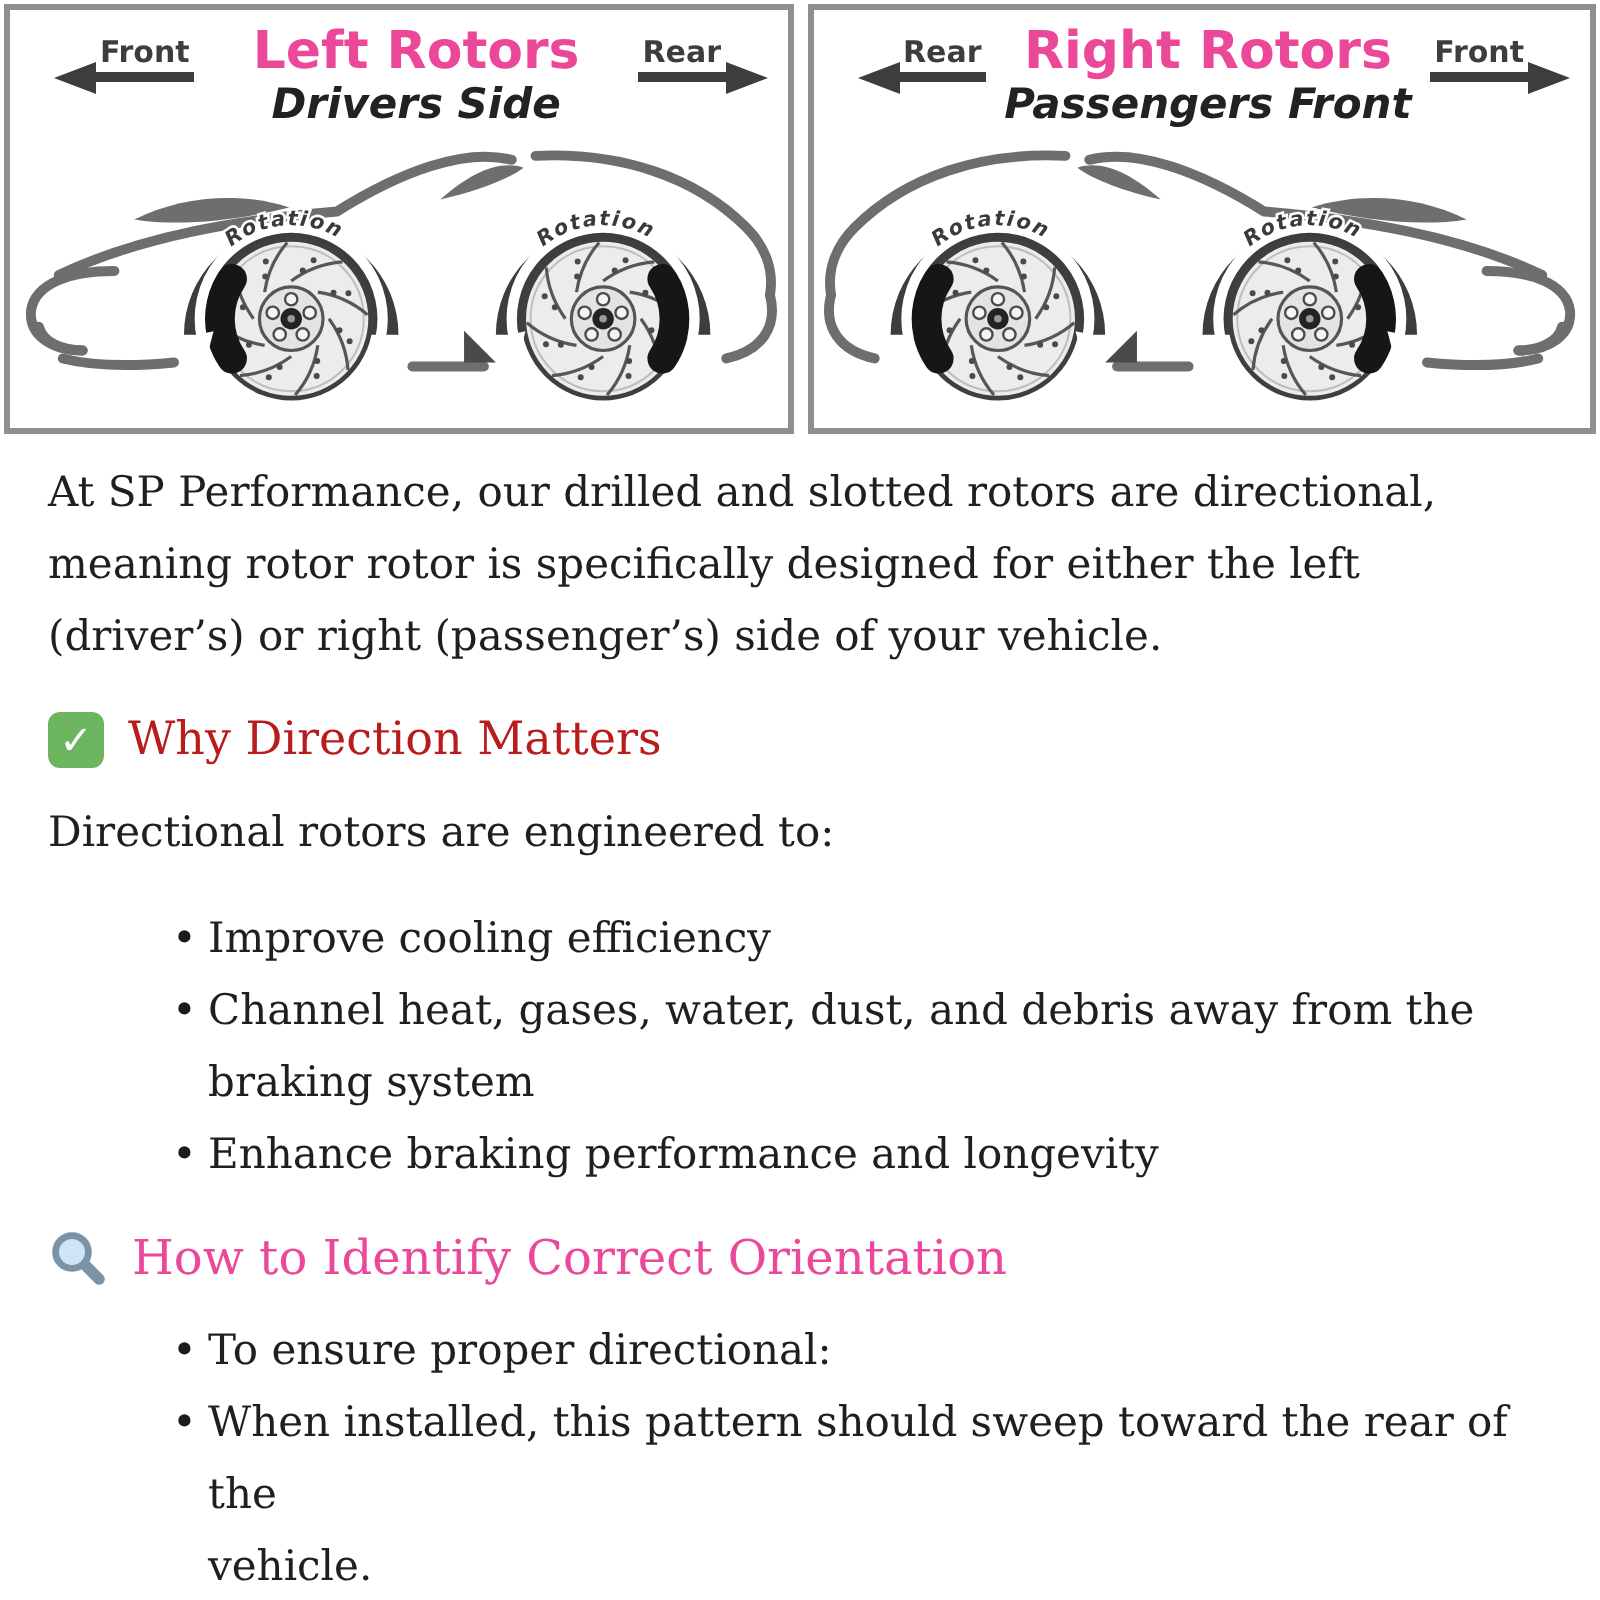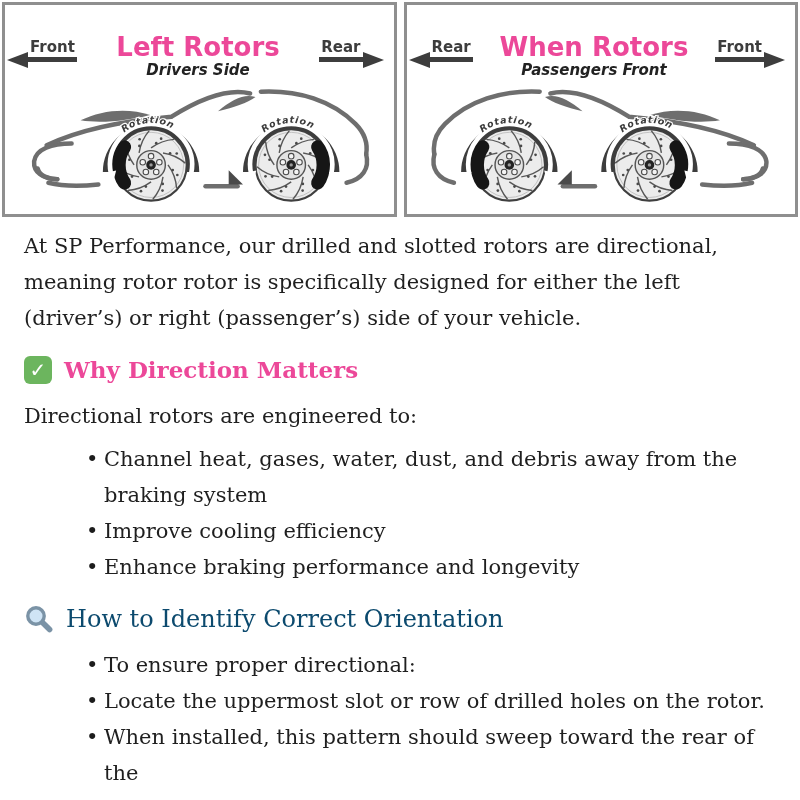--- a/index.html
+++ b/index.html
@@ -8,44 +8,44 @@
     font-family:"DejaVu Serif", serif;
     color:var(--text,#1f1f1f);
     -webkit-font-smoothing:antialiased;
   }
   
   .diagram{display:flex;gap:7px;padding:2px 2px 0 2px;}
   .panel{
     flex:1;border:3px solid #8f8f8f;background:#fff;height:209px;
     display:flex;flex-direction:column;overflow:hidden;
   }
-  .panel-head{display:flex;justify-content:space-between;align-items:flex-start;padding:7px 10px 0 2px;margin-top:21px;}
+  .panel-head{display:flex;justify-content:space-between;align-items:flex-start;padding:7px 10px 0 22px;}
   .titles{flex:1;text-align:center;margin-top:0;}
   .panel-title{
     font-family:"DejaVu Sans",sans-serif;font-weight:700;font-size:26px;line-height:28px;color:#ec4899;
   }
   .panel-subtitle{
-    font-family:"DejaVu Sans",sans-serif;font-weight:700;font-style:italic;font-size:15px;color:#222;margin-top:0px;
+    font-family:"DejaVu Sans",sans-serif;font-weight:700;font-style:italic;font-size:21px;color:#222;margin-top:0px;
   }
   .dir{display:flex;align-items:flex-end;margin-top:6px;}
   .dir-text{
     font-family:"DejaVu Sans",sans-serif;font-weight:700;font-size:15px;color:#3d3d3d;
     border-bottom:5px solid #3d3d3d;padding:0 2px 1px 2px;line-height:17px;
   }
   .ah{width:0;height:0;border-top:8px solid transparent;border-bottom:8px solid transparent;}
   .ah-left{border-right:21px solid #3d3d3d;margin-bottom:-6px;}
   .ah-right{border-left:21px solid #3d3d3d;margin-bottom:-6px;}
   .car-svg{display:block;width:100%;height:149px;margin-top:2px;}
   
   .content{padding:11px 24px 0 24px;font-size:21px;line-height:36px;}
   .intro{margin:0 0 9px 0;white-space:pre-line;}
   .h-row{display:flex;align-items:center;gap:12px;margin:16px 0 10px 0;}
-  .h2t{font-size:23px;font-weight:700;color:#ec4899;}
-  .h3t{font-size:24px;font-weight:400;color:#0c4a6e;}
-  .lead{margin:4px 0 7px 0;}
+  .h2t{font-size:23px;font-weight:400;color:#b91c1c;}
+  .h3t{font-size:24px;font-weight:400;color:#ec4899;}
+  .lead{margin:4px 0 17px 0;}
   ul.blist{list-style:none;margin:0 0 6px 0;padding:0 0 0 80px;}
   ul.blist li{position:relative;white-space:pre-line;}
   ul.blist li::before{
     content:"\2022";position:absolute;left:-18px;top:0;color:#1c1c1c;font-size:21px;
   }
   
   .check-box{
     width:28px;height:28px;border-radius:6px;background:var(--green,#6cb55e);
     display:flex;align-items:center;justify-content:center;flex:0 0 auto;
   }
@@ -168,21 +168,21 @@
       </svg>
   </div>
 
   <div class="panel">
     <div class="panel-head">
       <div class="dir">
         <span class="ah ah-left"></span>
         <span class="dir-text">Rear</span>
       </div>
       <div class="titles">
-        <div class="panel-title">When Rotors</div>
+        <div class="panel-title">Right Rotors</div>
         <div class="panel-subtitle">Passengers Front</div>
       </div>
       <div class="dir">
         <span class="dir-text">Front</span>
         <span class="ah ah-right"></span>
       </div>
     </div>
     <svg class="car-svg" viewBox="0 0 378 149" preserveAspectRatio="xMidYMid meet">
         <g transform="translate(378,0) scale(-1,1)">
           <g fill="none" stroke="#6e6e6e" stroke-width="5" stroke-linecap="round">
@@ -292,34 +292,33 @@
   <div class="h-row">
     <span class="check-box">
         <span>✓</span>
       </span>
     <span class="h2t">Why Direction Matters</span>
   </div>
 
   <p class="lead">Directional rotors are engineered to:</p>
 
   <ul class="blist">
+      <li>Improve cooling efficiency</li>
       <li>Channel heat, gases, water, dust, and debris away from the
 braking system</li>
-      <li>Improve cooling efficiency</li>
       <li>Enhance braking performance and longevity</li>
     </ul>
 
   <div class="h-row">
     <svg class="mag-icon" viewBox="0 0 30 30">
       <circle cx="12" cy="12" r="8.2" fill="#cfe4f5" stroke="#7b93a6" stroke-width="3.4"></circle>
       <line x1="19" y1="19" x2="25.6" y2="25.6" stroke="#7b93a6" stroke-width="5.6" stroke-linecap="round"></line>
     </svg>
     <span class="h3t">How to Identify Correct Orientation</span>
   </div>
 
   <ul class="blist">
       <li>To ensure proper directional:</li>
-      <li>Locate the uppermost slot or row of drilled holes on the rotor.</li>
       <li>When installed, this pattern should sweep toward the rear of the
 vehicle.</li>
     </ul>
 
 </div>
 
 </body></html>

